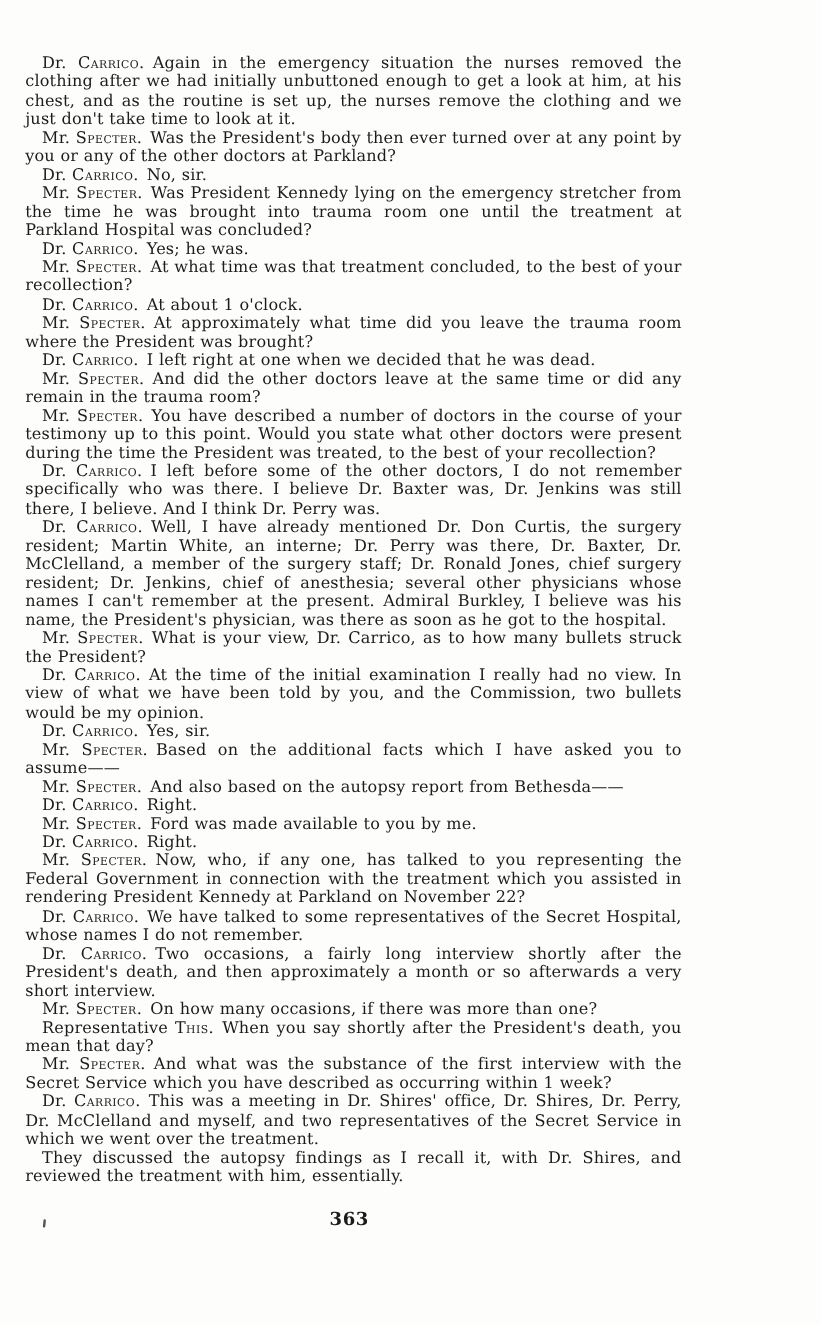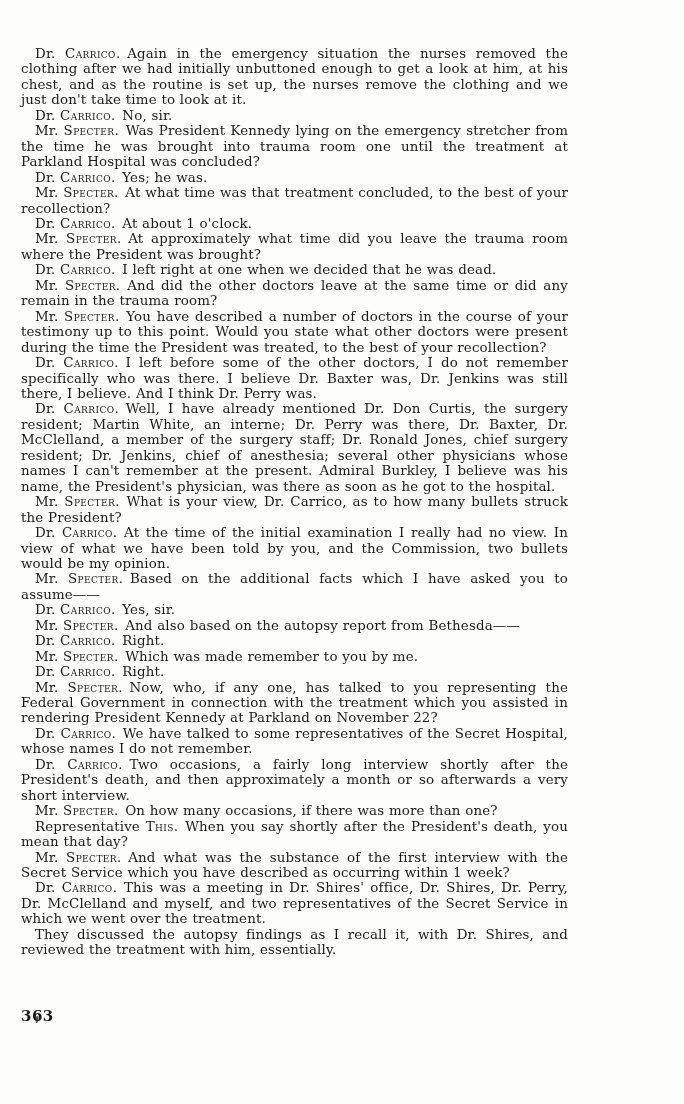--- a/index.html
+++ b/index.html
@@ -40,21 +40,21 @@
     letter-spacing: 0.4px;
   }
   .continuation {
     
   }
   .page-number {
     position: absolute;
     left: 21px;
     top: 1007px;
     width: 547px;
-    text-align: left;
+    text-align: center;
     padding-right: 7px;
     box-sizing: border-box;
     font-size: 15px;
     font-weight: bold;
     letter-spacing: 0.5px;
   }
   .stray-mark {
     position: absolute;
     left: 36px;
     top: 1016px;
@@ -64,38 +64,39 @@
     transform: rotate(6deg);
     opacity: 0.75;
   }
 </style>
 </head>
 <body style="background: rgb(253, 253, 251);">
 
 <div class="page" style="color: rgb(27, 27, 27);">
   <div class="text-block" id="text-block">
       <p class="para"><span class="speaker"><span>Dr.</span>&nbsp;<span class="sc">Carrico</span>.</span> <span>Again in the emergency situation the nurses removed the clothing after we had initially unbuttoned enough to get a look at him, at his chest, and as the routine is set up, the nurses remove the clothing and we just don't take time to look at it.</span></p>
+      <p class="para"><span class="speaker"><span>Mr.</span>&nbsp;<span class="sc">Specter</span>.</span> <span>Was the President's body then ever turned over at any point by you or any of the other doctors at Parkland?</span></p>
       <p class="para"><span class="speaker"><span>Dr.</span>&nbsp;<span class="sc">Carrico</span>.</span> <span>No, sir.</span></p>
       <p class="para"><span class="speaker"><span>Mr.</span>&nbsp;<span class="sc">Specter</span>.</span> <span>Was President Kennedy lying on the emergency stretcher from the time he was brought into trauma room one until the treatment at Parkland Hospital was concluded?</span></p>
       <p class="para"><span class="speaker"><span>Dr.</span>&nbsp;<span class="sc">Carrico</span>.</span> <span>Yes; he was.</span></p>
       <p class="para"><span class="speaker"><span>Mr.</span>&nbsp;<span class="sc">Specter</span>.</span> <span>At what time was that treatment concluded, to the best of your recollection?</span></p>
       <p class="para"><span class="speaker"><span>Dr.</span>&nbsp;<span class="sc">Carrico</span>.</span> <span>At about 1 o'clock.</span></p>
       <p class="para"><span class="speaker"><span>Mr.</span>&nbsp;<span class="sc">Specter</span>.</span> <span>At approximately what time did you leave the trauma room where the President was brought?</span></p>
       <p class="para"><span class="speaker"><span>Dr.</span>&nbsp;<span class="sc">Carrico</span>.</span> <span>I left right at one when we decided that he was dead.</span></p>
       <p class="para"><span class="speaker"><span>Mr.</span>&nbsp;<span class="sc">Specter</span>.</span> <span>And did the other doctors leave at the same time or did any remain in the trauma room?</span></p>
       <p class="para"><span class="speaker"><span>Mr.</span>&nbsp;<span class="sc">Specter</span>.</span> <span>You have described a number of doctors in the course of your testimony up to this point.  Would you state what other doctors were present during the time the President was treated, to the best of your recollection?</span></p>
       <p class="para"><span class="speaker"><span>Dr.</span>&nbsp;<span class="sc">Carrico</span>.</span> <span>I left before some of the other doctors, I do not remember specifically who was there.  I believe Dr. Baxter was, Dr. Jenkins was still there, I believe.  And I think Dr. Perry was.</span></p>
       <p class="para"><span class="speaker"><span>Dr.</span>&nbsp;<span class="sc">Carrico</span>.</span> <span>Well, I have already mentioned Dr. Don Curtis, the surgery resident; Martin White, an interne; Dr. Perry was there, Dr. Baxter, Dr. McClelland, a member of the surgery staff; Dr. Ronald Jones, chief surgery resident; Dr. Jenkins, chief of anesthesia; several other physicians whose names I can't remember at the present.  Admiral Burkley, I believe was his name, the President's physician, was there as soon as he got to the hospital.</span></p>
       <p class="para"><span class="speaker"><span>Mr.</span>&nbsp;<span class="sc">Specter</span>.</span> <span>What is your view, Dr. Carrico, as to how many bullets struck the President?</span></p>
       <p class="para"><span class="speaker"><span>Dr.</span>&nbsp;<span class="sc">Carrico</span>.</span> <span>At the time of the initial examination I really had no view. In view of what we have been told by you, and the Commission, two bullets would be my opinion.</span></p>
+      <p class="para"><span class="speaker"><span>Dr.</span>&nbsp;<span class="sc">Carrico</span>.</span> <span>Yes, sir.</span></p>
       <p class="para"><span class="speaker"><span>Mr.</span>&nbsp;<span class="sc">Specter</span>.</span> <span>Based on the additional facts which I have asked you to assume——</span></p>
-      <p class="para"><span class="speaker"><span>Dr.</span>&nbsp;<span class="sc">Carrico</span>.</span> <span>Yes, sir.</span></p>
       <p class="para"><span class="speaker"><span>Mr.</span>&nbsp;<span class="sc">Specter</span>.</span> <span>And also based on the autopsy report from Bethesda——</span></p>
       <p class="para"><span class="speaker"><span>Dr.</span>&nbsp;<span class="sc">Carrico</span>.</span> <span>Right.</span></p>
-      <p class="para"><span class="speaker"><span>Mr.</span>&nbsp;<span class="sc">Specter</span>.</span> <span>Which was made remember to you by me.</span></p>
+      <p class="para"><span class="speaker"><span>Mr.</span>&nbsp;<span class="sc">Specter</span>.</span> <span>Ford was made available to you by me.</span></p>
       <p class="para"><span class="speaker"><span>Dr.</span>&nbsp;<span class="sc">Carrico</span>.</span> <span>Right.</span></p>
       <p class="para"><span class="speaker"><span>Mr.</span>&nbsp;<span class="sc">Specter</span>.</span> <span>Now, who, if any one, has talked to you representing the Federal Government in connection with the treatment which you assisted in rendering President Kennedy at Parkland on November 22?</span></p>
       <p class="para"><span class="speaker"><span>Dr.</span>&nbsp;<span class="sc">Carrico</span>.</span> <span>We have talked to some representatives of the Secret Hospital, whose names I do not remember.</span></p>
       <p class="para"><span class="speaker"><span>Dr.</span>&nbsp;<span class="sc">Carrico</span>.</span> <span>Two occasions, a fairly long interview shortly after the President's death, and then approximately a month or so afterwards a very short interview.</span></p>
       <p class="para"><span class="speaker"><span>Mr.</span>&nbsp;<span class="sc">Specter</span>.</span> <span>On how many occasions, if there was more than one?</span></p>
       <p class="para"><span class="speaker"><span>Representative</span>&nbsp;<span class="sc">This</span>.</span> <span>When you say shortly after the President's death, you mean that day?</span></p>
       <p class="para"><span class="speaker"><span>Mr.</span>&nbsp;<span class="sc">Specter</span>.</span> <span>And what was the substance of the first interview with the Secret Service which you have described as occurring within 1 week?</span></p>
       <p class="para"><span class="speaker"><span>Dr.</span>&nbsp;<span class="sc">Carrico</span>.</span> <span>This was a meeting in Dr. Shires' office, Dr. Shires, Dr. Perry, Dr. McClelland and myself, and two representatives of the Secret Service in which we went over the treatment.</span></p>
       <p class="para continuation"><span>They discussed the autopsy findings as I recall it, with Dr. Shires, and reviewed the treatment with him, essentially.</span></p>
     </div>

